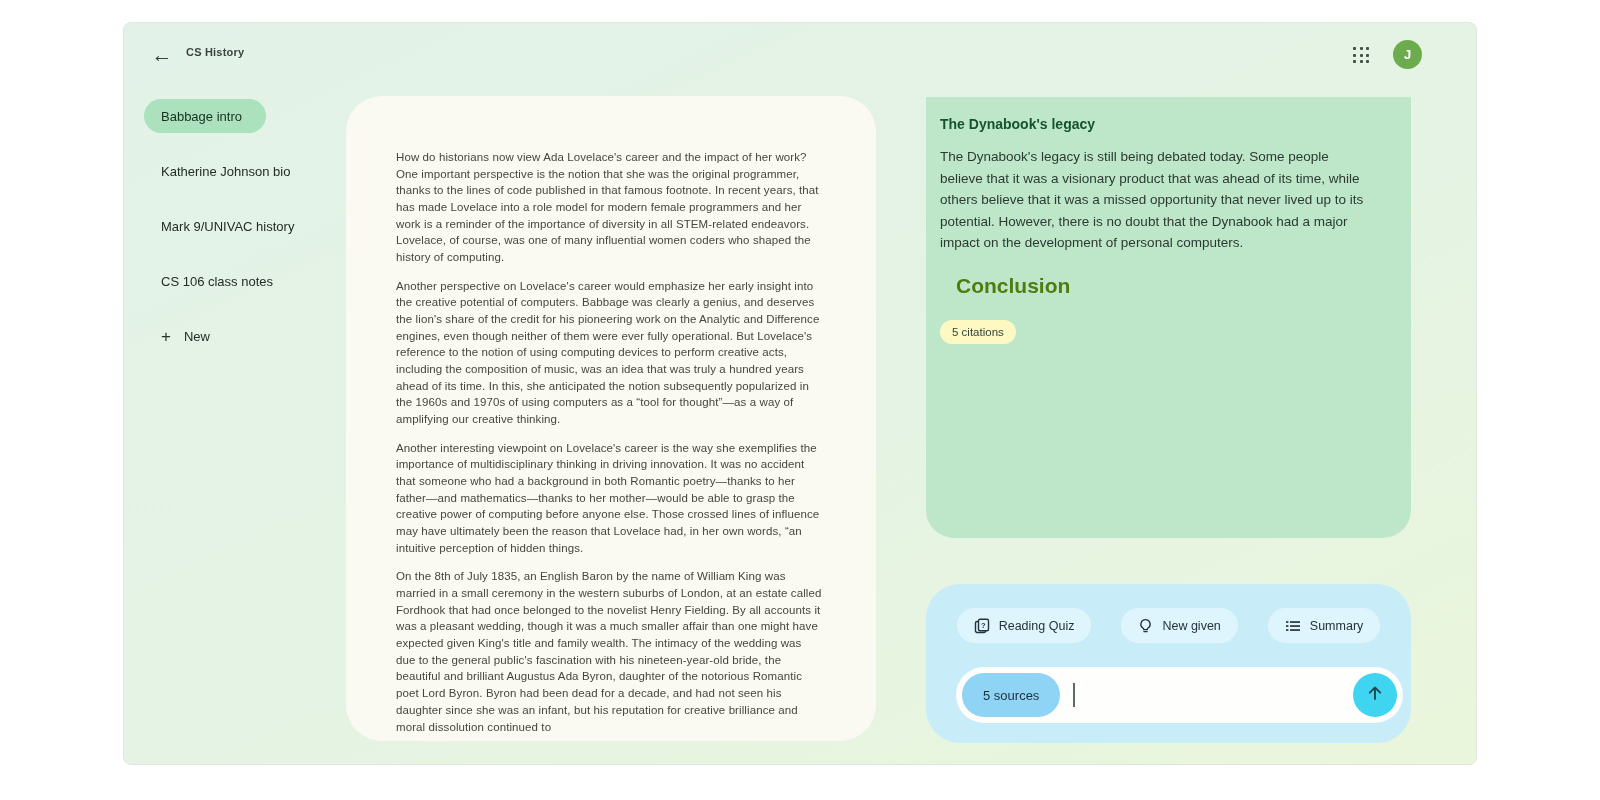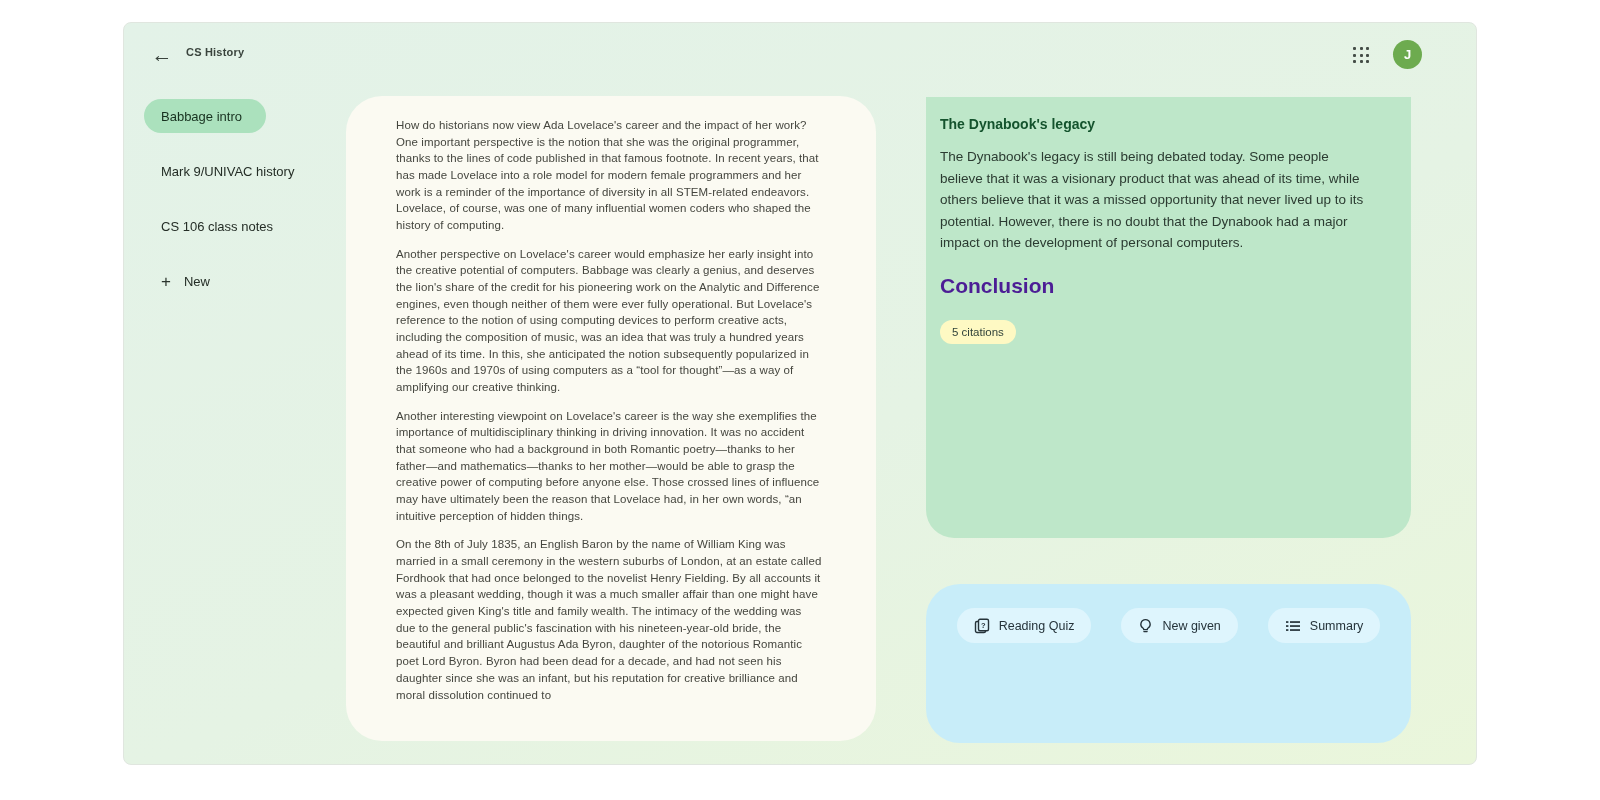--- a/index.html
+++ b/index.html
@@ -30,31 +30,31 @@
   .sidebar { position:absolute; left:20px; top:76px; width:190px; }
   .side-item { height:34px; margin-bottom:21px; display:flex; align-items:center;
                font-size:13px; font-weight:500; color:#242d26; padding-left:17px; cursor:pointer; }
   .side-item.active { background:#abe1bd; border-radius:17px; color:#17311f; width:122px; }
   .side-new { display:flex; align-items:center; gap:13px; font-size:13px; font-weight:500;
               color:#242d26; padding-left:17px; height:34px; cursor:pointer; }
   .plus-icon { font-size:17px; color:#2b342d; line-height:1; }
 
   
   .doc-panel { position:absolute; left:222px; top:73px; width:530px; height:645px;
-               background:#fbfaf2; border-radius:36px; padding:21px 53px 0 50px; overflow:hidden; }
+               background:#fbfaf2; border-radius:36px; padding:53px 53px 0 50px; overflow:hidden; }
   .doc-panel p { font-size:11.5px; line-height:1.45; color:#45463f; margin-bottom:12px;
                  letter-spacing:.1px; }
 
   
   .answer-panel { position:absolute; left:802px; top:74px; width:485px; height:441px;
                   background:#bee7c9; border-radius:0 0 28px 28px; padding:3px 42px 0 14px;
                   overflow:hidden; }
   .answer-panel p { font-size:13.5px; line-height:1.6; color:#2b3b31; margin-bottom:14px; }
   .answer-panel h3 { font-size:14px; font-weight:700; color:#14532d; margin:16px 0 14px; }
-  .answer-panel h2 { font-size:21px; font-weight:700; color:#4c1d95; margin:20px 0 16px; }
+  .answer-panel h2 { font-size:21px; font-weight:700; color:#4d7c0f; margin:20px 16px 16px; }
   .citations-chip { display:inline-flex; align-items:center; height:24px; padding:0 12px;
                     background:#fef9c3; border-radius:13px; font-size:11.5px; color:#31433a;
                     margin-top:6px; cursor:pointer; }
 
   
   .composer { position:absolute; left:802px; top:561px; width:485px; height:159px;
               background:#c8edf9; border-radius:34px; }
   .chips-row { position:absolute; left:0; top:24px; width:100%; display:flex;
                justify-content:center; gap:30px; }
   .chip { display:flex; align-items:center; gap:9px; height:35px; padding:0 17px;
@@ -92,20 +92,21 @@
         <span></span>
         <span></span>
         <span></span>
         <span></span>
     </div>
     <div class="avatar">J</div>
   </div>
 
   <div class="sidebar">
     <div class="side-item active">Babbage intro</div>
+    <div class="side-item">Katherine Johnson bio</div>
     <div class="side-item">Mark 9/UNIVAC history</div>
     <div class="side-item">CS 106 class notes</div>
     <div class="side-new">
       <span class="plus-icon">+</span>
       <span>New</span>
     </div>
   </div>
 
   <div class="doc-panel">
     <p>How do historians now view Ada Lovelace's career and the impact of her work? One important perspective is the notion that she was the original programmer, thanks to the lines of code published in that famous footnote. In recent years, that has made Lovelace into a role model for modern female programmers and her work is a reminder of the importance of diversity in all STEM-related endeavors. Lovelace, of course, was one of many influential women coders who shaped the history of computing.</p>
@@ -154,15 +155,26 @@
             <rect x="5" y="6.2" width="10" height="1.7" fill="#25333a"></rect>
             <rect x="1" y="10.2" width="2.4" height="1.7" fill="#25333a"></rect>
             <rect x="5" y="10.2" width="10" height="1.7" fill="#25333a"></rect>
           </svg>
         </span>
         <span>Summary</span>
       </div>
 
     </div>
 
+    <div class="input-bar">
+      <div class="sources-chip">5 sources</div>
+      <div class="caret"></div>
+      <div class="send-btn">
+        <span>
+          <svg width="20" height="20" viewBox="0 0 20 20" fill="none">
+            <path d="M10 16V4.5M10 4.5 4.8 9.7M10 4.5l5.2 5.2" stroke="#1b4956" stroke-width="1.9" stroke-linecap="round" stroke-linejoin="round"></path>
+          </svg>
+        </span>
+      </div>
+    </div>
   </div>
 
 </div>
 
 </body></html>

